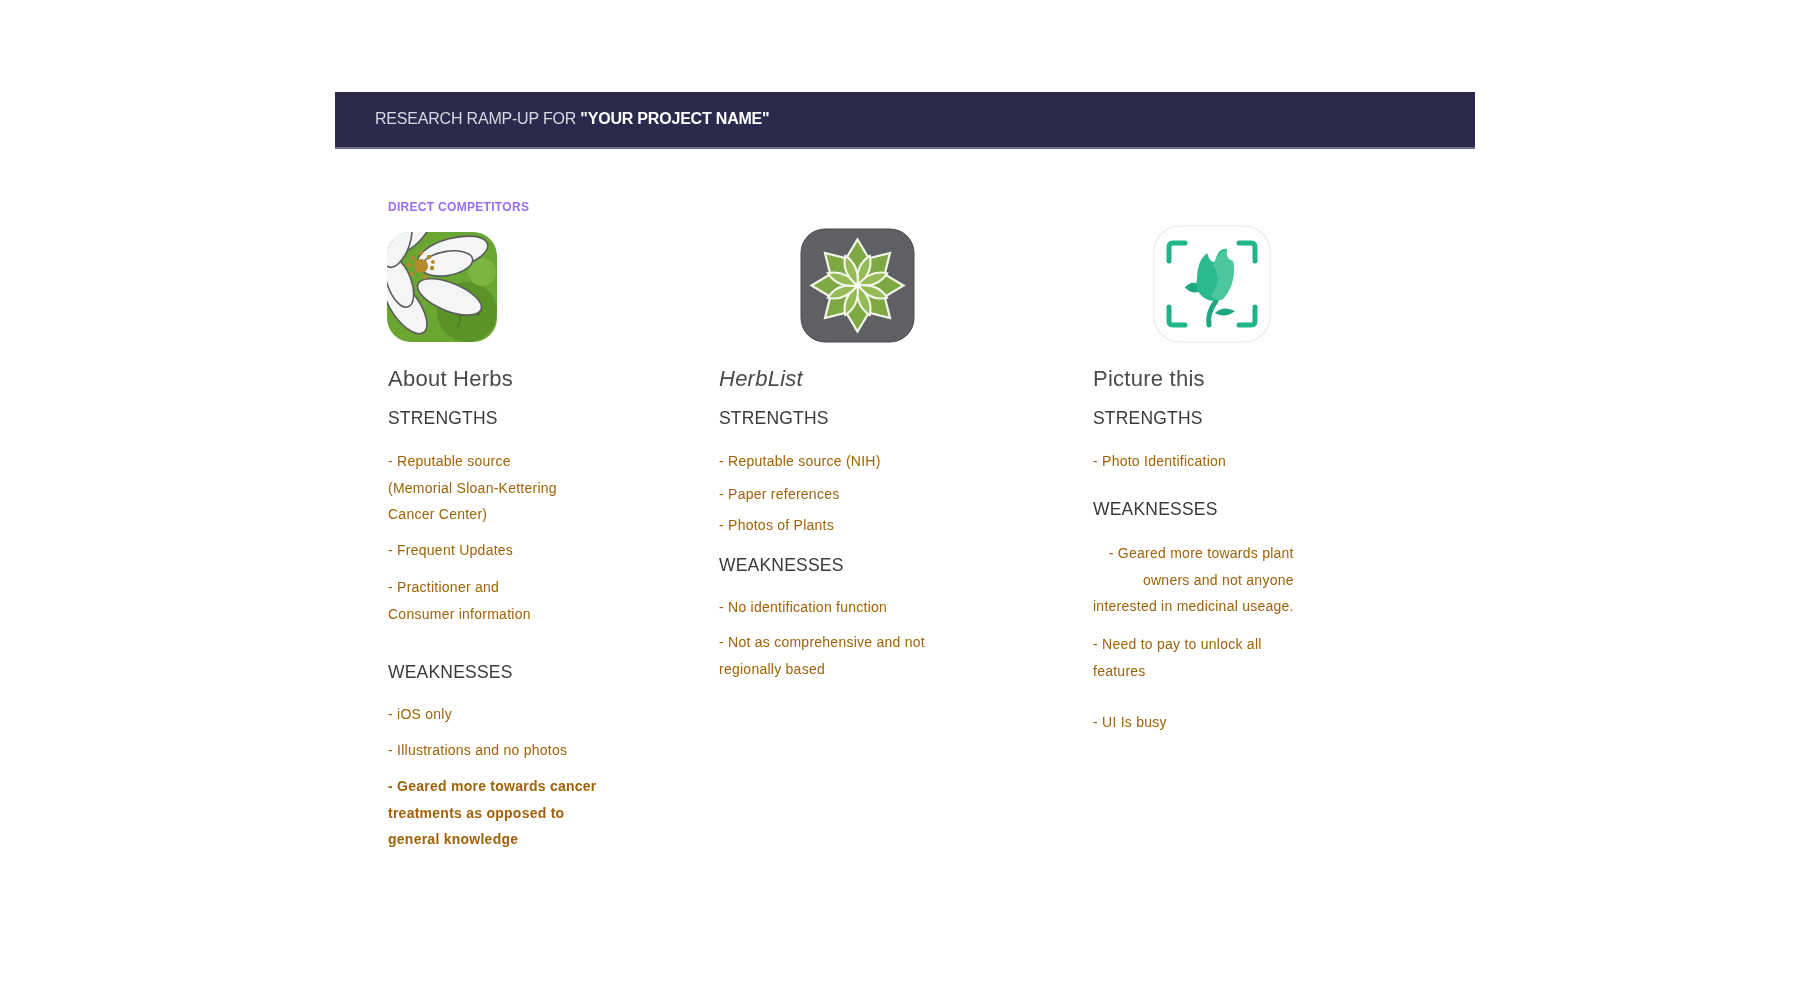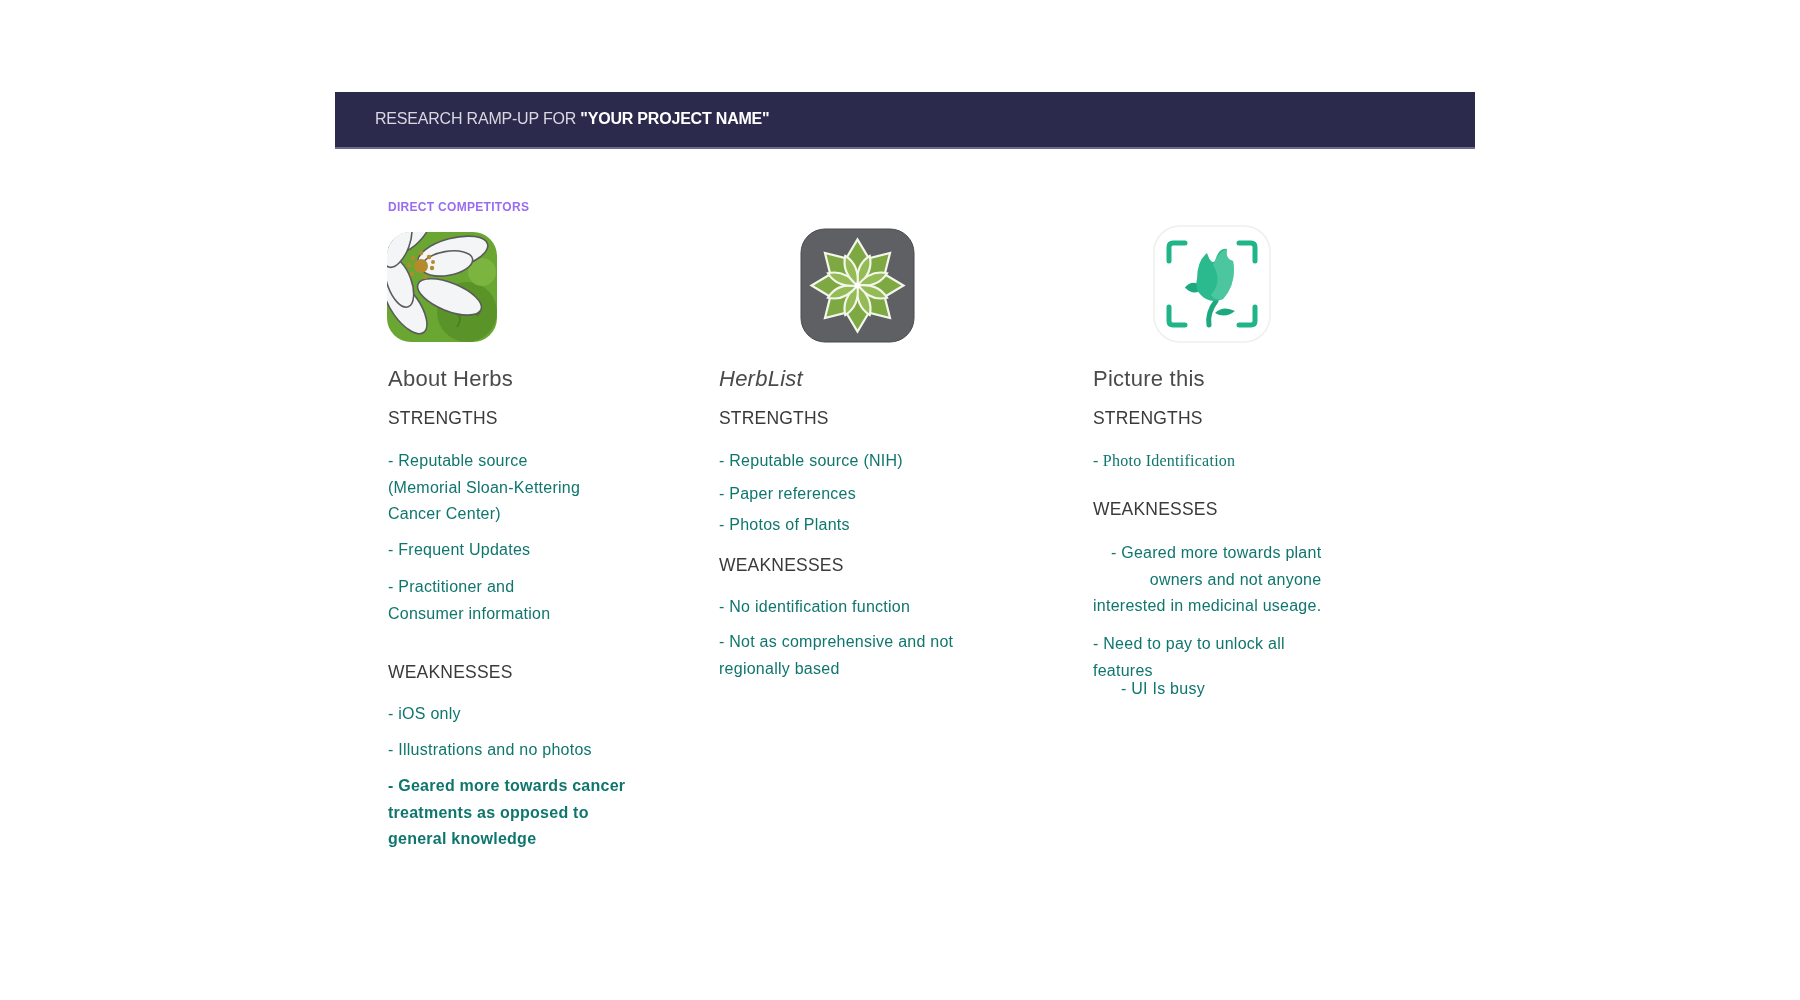--- a/index.html
+++ b/index.html
@@ -8,21 +8,21 @@
   .header-bar { position:absolute; left:335px; top:92px; width:1140px; height:57px;
                 background:#2b2a4c; border-bottom:2px solid #6c6b8a; box-sizing:border-box; }
   .header-title { position:absolute; left:40px; top:18px; font-size:16px; color:#d8d8e2;
                   letter-spacing:-0.2px; white-space:nowrap; }
   .header-title b { color:#ffffff; font-weight:bold; }
   .section-title { position:absolute; left:388px; top:200px; font-size:12px; font-weight:bold;
                    color:#9a6cf0; letter-spacing:0.3px; }
   .col { position:absolute; top:0; }
   .icon { position:absolute; }
   .app-name, .label, .bullet { position:absolute; left:0; white-space:nowrap;
-                               font-size:16px; color:#0f766e; letter-spacing:0.25px; }
+                               font-size:14px; color:#a16207; letter-spacing:0.25px; }
   .label { font-size:17.5px; color:#3a3a3a; letter-spacing:0.2px; }
   .app-name { font-size:22px; color:#4a4a4a; }
   .bullet { line-height:26.5px; white-space:pre; }
 </style>
 </head>
 <body>
 
 <div class="header-bar">
   <div class="header-title"><span>RESEARCH RAMP-UP FOR </span><b>"YOUR PROJECT NAME"</b></div>
 </div>
@@ -135,21 +135,21 @@
       </g>
       <path d="M63 76 Q54 88 56 100" stroke="#1ea880" stroke-width="5" fill="none" stroke-linecap="round"></path>
       <path d="M50 60 Q36 54 32 66 Q44 72 50 60 Z" fill="#1ea880" transform="rotate(20 42 64)"></path>
       <path d="M62 88 Q70 80 82 86 Q72 94 62 88 Z" fill="#1ea880"></path>
       <path d="M44 54 Q44 36 54 28 Q58 40 62 36 Q66 22 74 24 Q72 34 80 36 Q84 58 70 74 Q56 80 46 68 Q42 62 44 54 Z" fill="#2bb98e"></path>
       <path d="M60 40 Q66 26 74 24 Q72 34 80 36 Q84 58 70 74 Q62 76 58 70 Q70 56 60 40 Z" fill="#55c9a4" opacity="0.8"></path>
     </svg>
   </div>
   <div class="app-name" style="top:366px;">Picture this</div>
   <div class="label" style="top:408px;">STRENGTHS</div>
-  <div class="bullet" style="top:448px;font-family:Liberation Serif, serif;">- Photo Identification</div>
+  <div class="bullet" style="top:448px;">- Photo Identification</div>
   <div class="label" style="top:499px;">WEAKNESSES</div>
   <div class="bullet" style="top:540px;text-align:right;">- Geared more towards plant
 owners and not anyone
 interested in medicinal useage.</div>
   <div class="bullet" style="top:631px;">- Need to pay to unlock all
 features</div>
-  <div class="bullet" style="top:676px;margin-left:28px;">- UI Is busy</div>
+  <div class="bullet" style="top:709px;">- UI Is busy</div>
 </div>
 
 </body></html>

